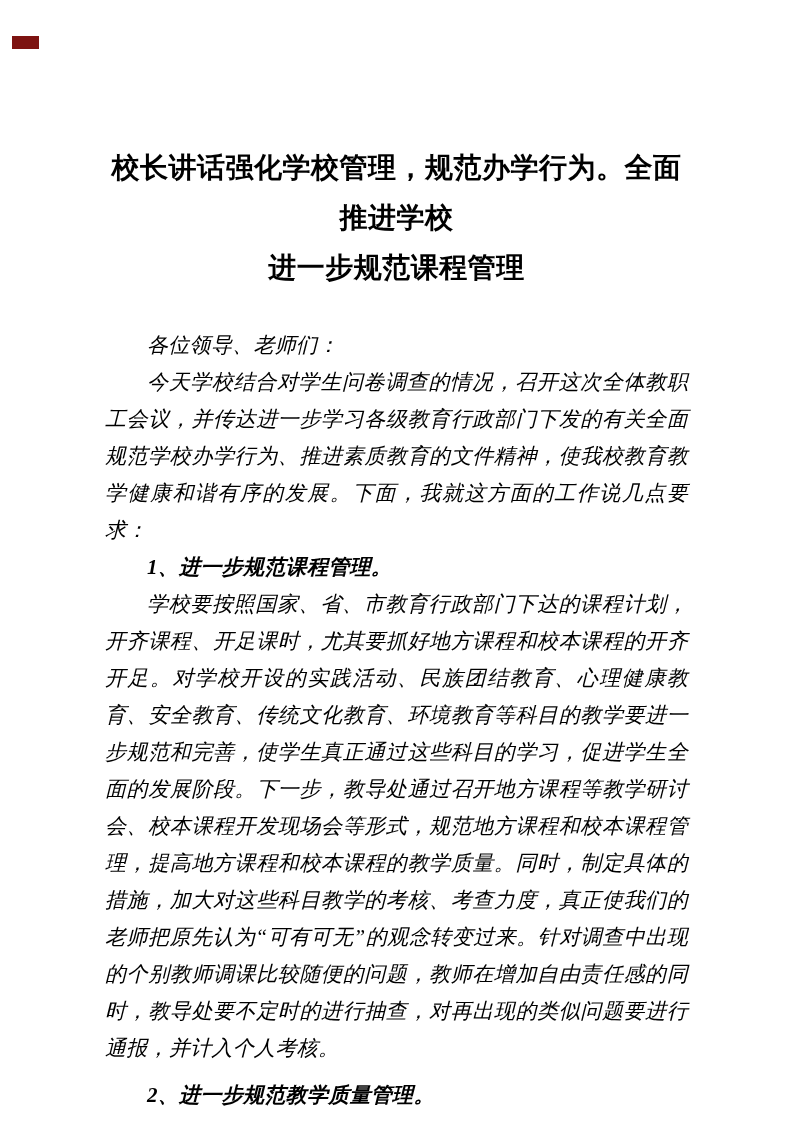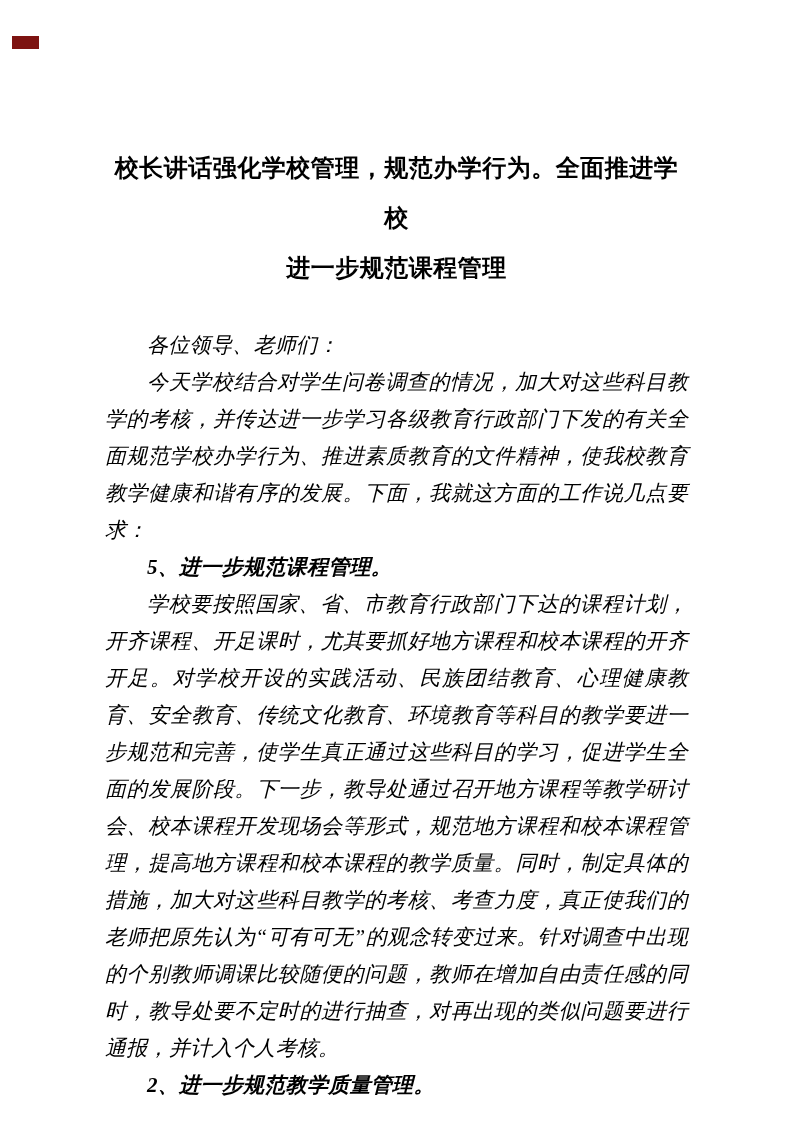--- a/index.html
+++ b/index.html
@@ -22,21 +22,21 @@
     width: 27px;
     height: 13px;
   }
   .page-content {
     position: absolute;
     left: 105px;
     top: 143px;
     width: 583px;
   }
   .doc-title {
-    font-size: 24px;
+    font-size: 28px;
     font-weight: bold;
     text-align: center;
     line-height: 50px;
     margin-bottom: 34px;
     letter-spacing: 0.5px;
   }
   .doc-title .title-line {
     display: block;
   }
   .body-text {
@@ -52,41 +52,42 @@
     text-align: justify;
     text-indent: 2em;
     margin: 0;
   }
   .section-heading {
     font-weight: bold;
     text-indent: 2em;
     margin: 0;
   }
   .section-heading.spaced {
+    margin-top: 10px;
   }
 </style>
 </head>
 <body>
 
 <div class="corner-marker" style="background: rgb(125, 19, 17);"></div>
 
 <div class="page-content">
 
   <div class="doc-title">
     <span class="title-line">校长讲话强化学校管理，规范办学行为。全面推进学校</span>
     <span class="title-line">进一步规范课程管理</span>
   </div>
 
   <div class="body-text">
 
     <p class="paragraph salutation">各位领导、老师们：</p>
 
-    <p class="paragraph">今天学校结合对学生问卷调查的情况，加大对这些科目教学的考核，并传达进一步学习各级教育行政部门下发的有关全面规范学校办学行为、推进素质教育的文件精神，使我校教育教学健康和谐有序的发展。下面，我就这方面的工作说几点要求：</p>
+    <p class="paragraph">今天学校结合对学生问卷调查的情况，召开这次全体教职工会议，并传达进一步学习各级教育行政部门下发的有关全面规范学校办学行为、推进素质教育的文件精神，使我校教育教学健康和谐有序的发展。下面，我就这方面的工作说几点要求：</p>
 
-    <p class="section-heading">5、进一步规范课程管理。</p>
+    <p class="section-heading">1、进一步规范课程管理。</p>
 
     <p class="paragraph">学校要按照国家、省、市教育行政部门下达的课程计划，开齐课程、开足课时，尤其要抓好地方课程和校本课程的开齐开足。对学校开设的实践活动、民族团结教育、心理健康教育、安全教育、传统文化教育、环境教育等科目的教学要进一步规范和完善，使学生真正通过这些科目的学习，促进学生全面的发展阶段。下一步，教导处通过召开地方课程等教学研讨会、校本课程开发现场会等形式，规范地方课程和校本课程管理，提高地方课程和校本课程的教学质量。同时，制定具体的措施，加大对这些科目教学的考核、考查力度，真正使我们的老师把原先认为“可有可无”的观念转变过来。针对调查中出现的个别教师调课比较随便的问题，教师在增加自由责任感的同时，教导处要不定时的进行抽查，对再出现的类似问题要进行通报，并计入个人考核。</p>
 
     <p class="section-heading spaced">2、进一步规范教学质量管理。</p>
 
   </div>
 
 </div>
 
 </body></html>

